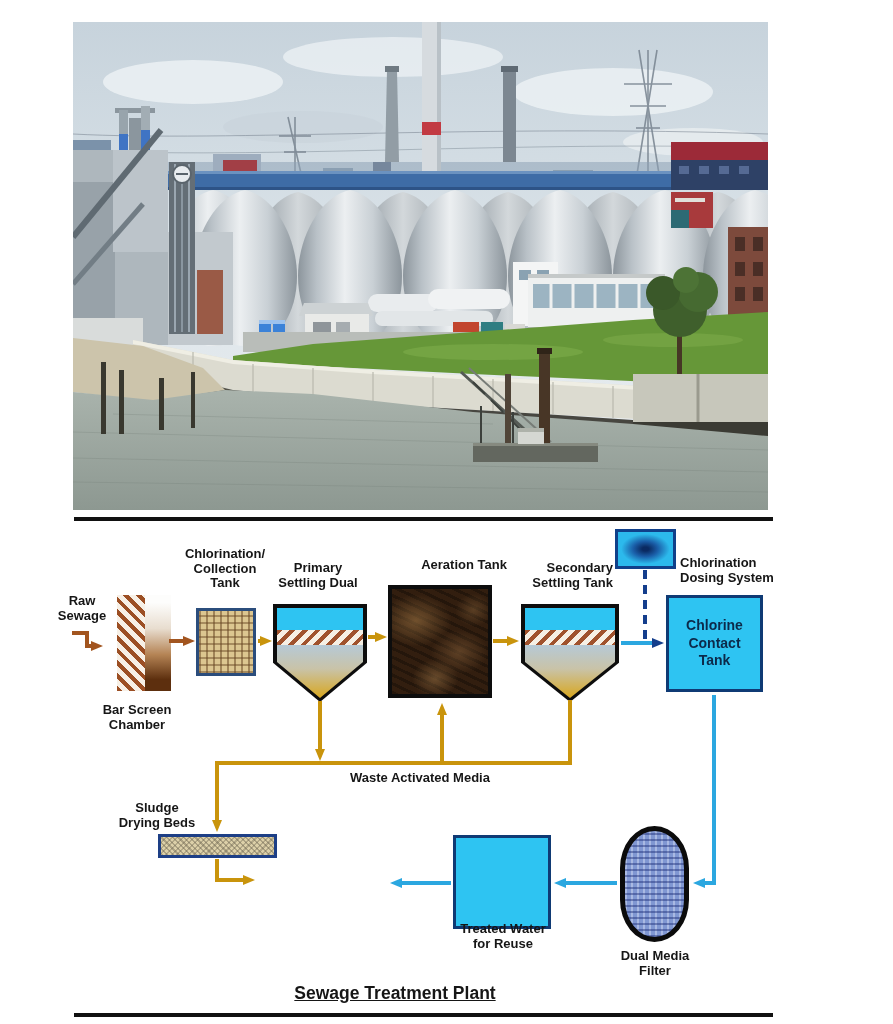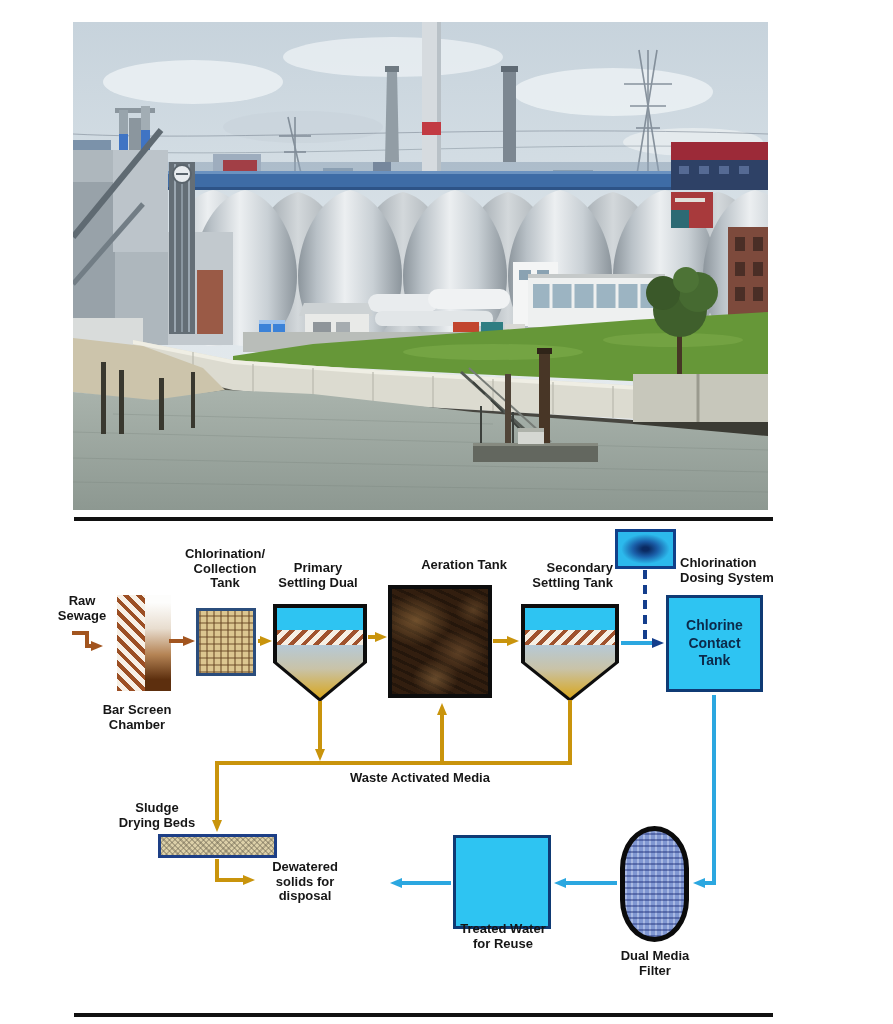--- a/index.html
+++ b/index.html
@@ -414,21 +414,19 @@
   <div class="lbl" style="left:268px; top:561px; width:100px;">Primary
 Settling Dual</div>
   <div class="lbl" style="left:412px; top:558px; width:104px;text-align:center;">Aeration Tank</div>
   <div class="lbl" style="left:513px; top:561px; width:100px;text-align:right;">Secondary
 Settling Tank</div>
   <div class="lbl lbl-left" style="left:680px; top:556px; width:115px;">Chlorination
 Dosing System</div>
   <div class="lbl" style="left:330px; top:771px; width:180px;">Waste Activated Media</div>
   <div class="lbl" style="left:107px; top:793px; width:100px;margin-top:8px;">Sludge
 Drying Beds</div>
-  <div class="lbl" style="left:263px; top:860px; width:84px;">Dewatered
-solids for
-disposal</div>
   <div class="lbl" style="left:449px; top:922px; width:108px;">Treated Water
 for Reuse</div>
   <div class="lbl" style="left:608px; top:949px; width:94px;">Dual Media
 Filter</div>
 
+  <div class="title" style="left:245px; top:983px; width:300px;">Sewage Treatment Plant</div>
 </div>
 
 </body></html>

